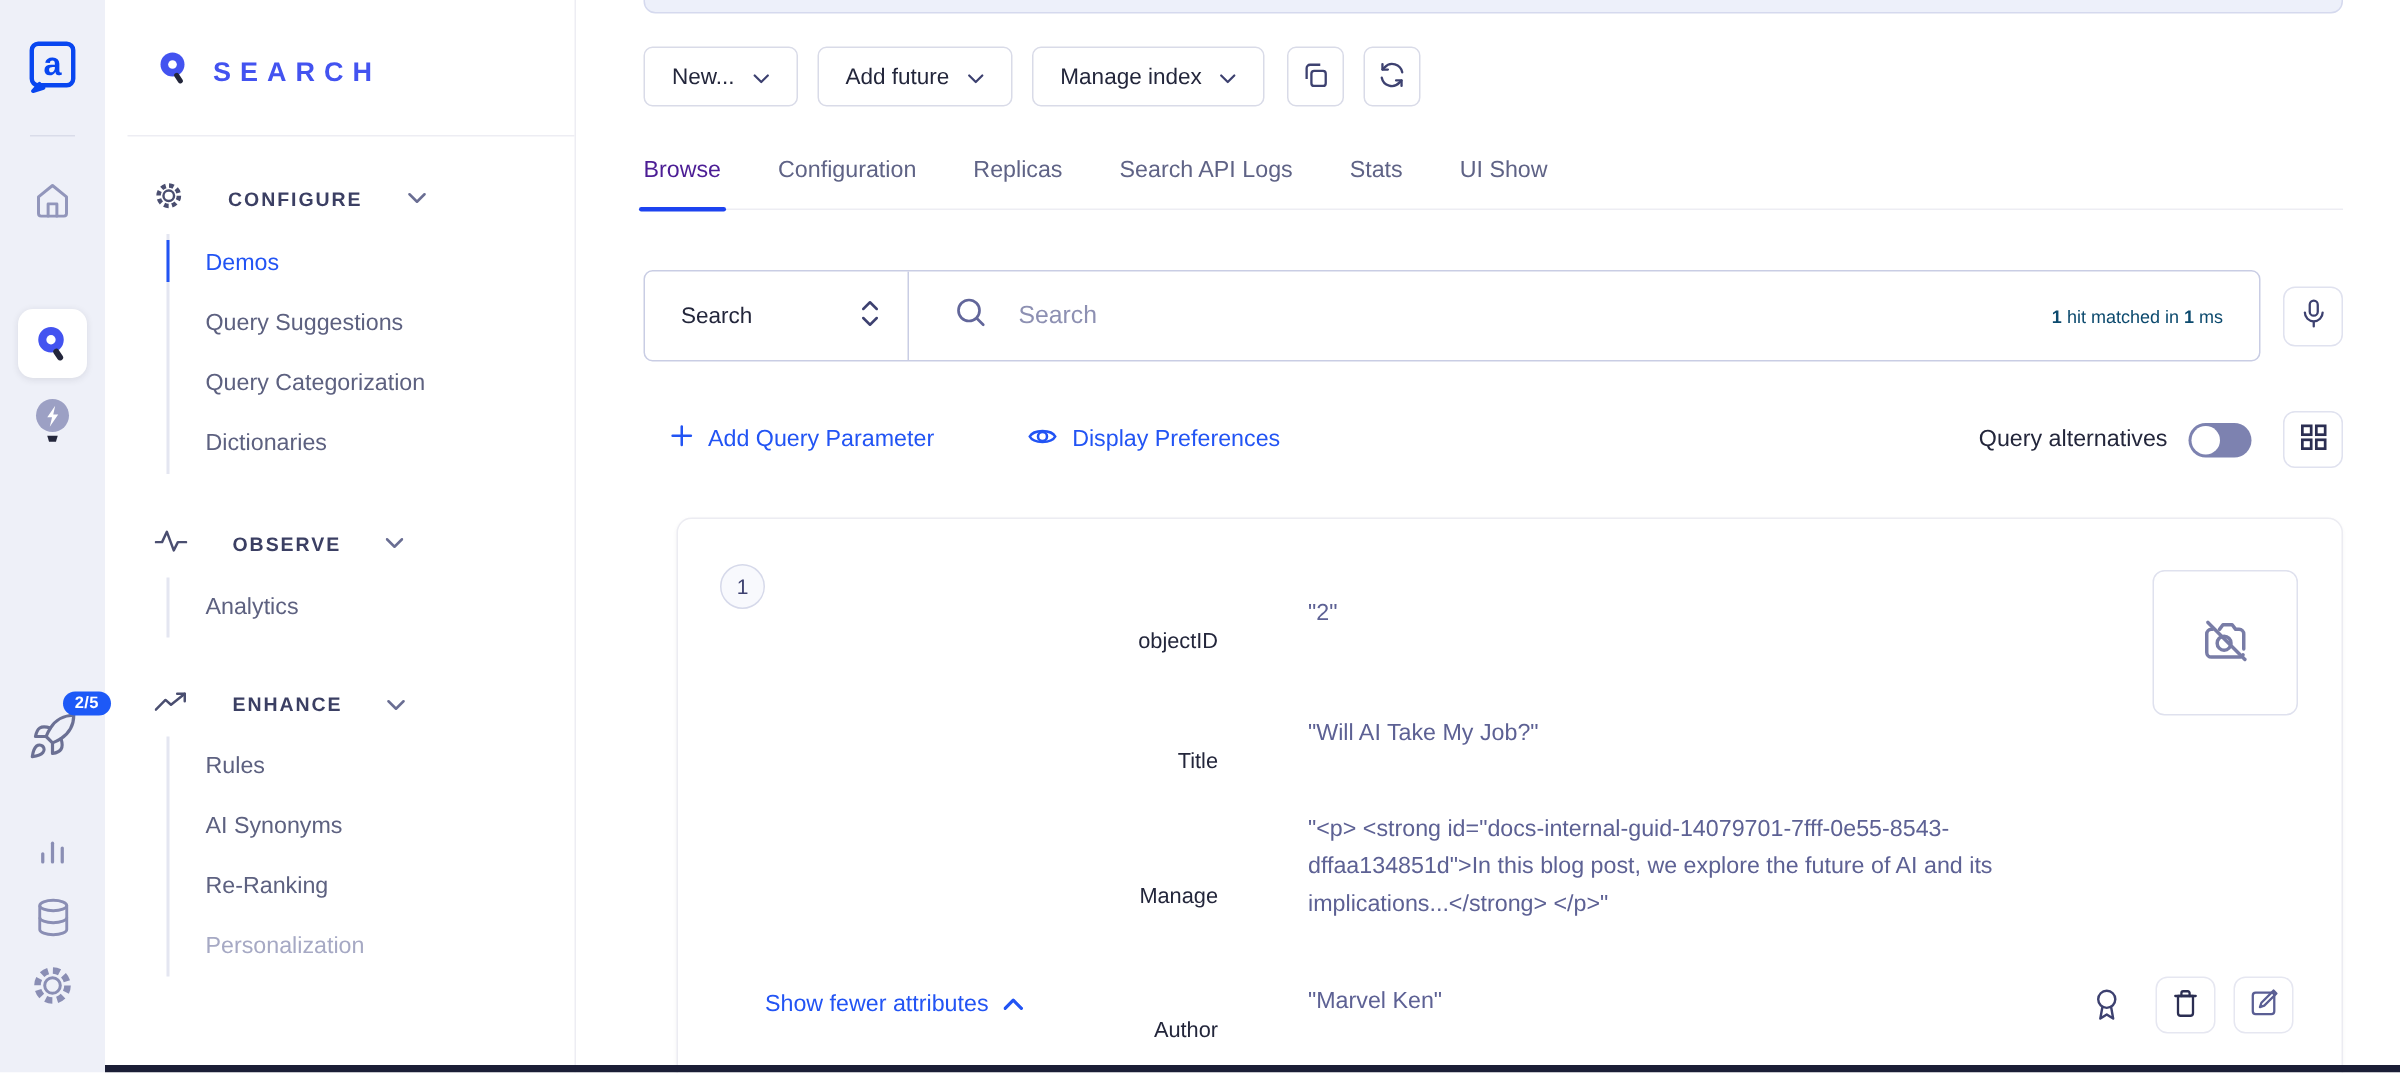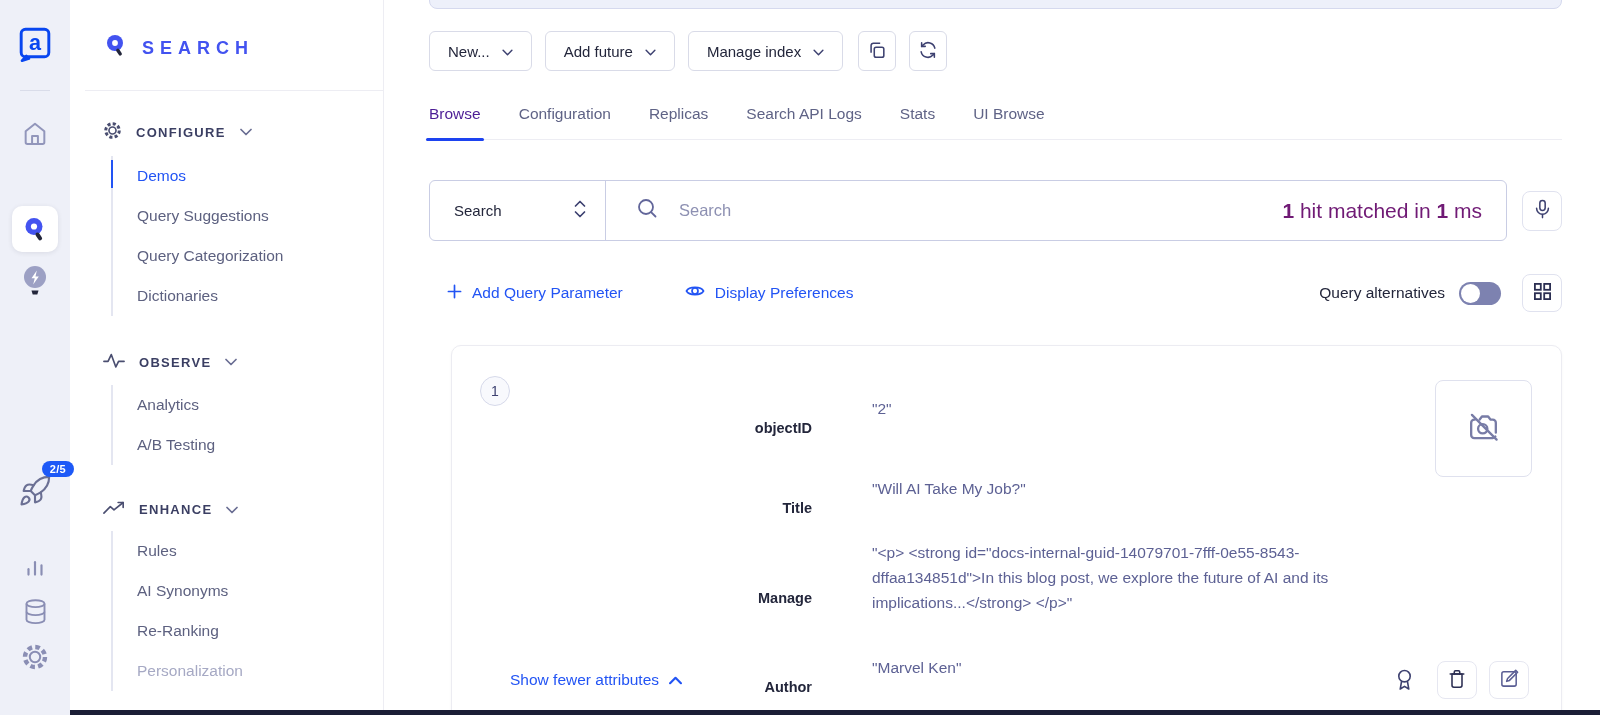--- a/index.html
+++ b/index.html
@@ -25,21 +25,21 @@
   .rail-gear { margin-top:16px; }
 
   
   .sidebar { width:314px; flex-shrink:0; background:#fff; border-right:1px solid #ededf3;
              padding:30px 0 0 33px; }
   .sb-header { display:flex; align-items:center; gap:13px; height:36px; }
   .sb-title { font-size:18px; font-weight:bold; color:#4353f0; letter-spacing:6px; }
   .sb-divider { height:1px; background:#ededf3; margin:24px 0 0 -18px; }
   .section { margin-top:30px; }
   .section + .section { margin-top:36px; }
-  .section-header { display:flex; align-items:center; gap:14px; color:#3b3f63;
+  .section-header { display:flex; align-items:center; gap:30px; color:#3b3f63;
                     font-size:13px; font-weight:bold; letter-spacing:1.3px; cursor:pointer; }
   .section-header .chev { color:#6a6e93; display:flex; }
   .section ul { list-style:none; margin:13px 0 0 8px; border-left:2px solid #e4e6f1; }
   .section li { position:relative; height:40px; display:flex; align-items:center; padding-left:24px;
                 font-size:15.5px; color:#5d6180; cursor:pointer; }
   .section li.active { color:#2254f4; }
   .section li.active::before { content:""; position:absolute; left:-2px; top:4px; height:28px; width:2px; background:#2254f4; }
   .section li.disabled { color:#a6a9c4; }
 
   
@@ -60,46 +60,46 @@
                        background:#1d43f0; border-radius:2px; }
 
   .search-row { margin-top:40px; display:flex; align-items:center; }
   .search-bar { flex:1; height:61px; border:1px solid #c9cde4; border-radius:6px; background:#fff; display:flex; }
   .search-mode { width:176px; border-right:1px solid #c9cde4; display:flex; align-items:center;
                  justify-content:space-between; padding:0 18px 0 24px; font-size:15px; cursor:pointer; }
   .search-input-wrap { flex:1; display:flex; align-items:center; gap:20px; padding:0 24px 0 30px; }
   .search-input-wrap input { flex:1; border:none; outline:none; font-size:16.5px; color:#23263b; min-width:0;
                              font-family:"Liberation Sans", sans-serif; }
   .search-input-wrap input::placeholder { color:#8d90b2; }
-  .hits { font-size:21px; color:#701a75; white-space:pre; flex-shrink:0; }
+  .hits { font-size:12px; color:#0c4a6e; white-space:pre; flex-shrink:0; }
   .hits .b { font-weight:bold; }
   .mic-btn { width:40px; height:40px; margin-left:15px; flex-shrink:0; background:#fff; border:1px solid #e0e2ef;
              border-radius:8px; display:flex; align-items:center; justify-content:center; cursor:pointer; }
 
   .query-row { margin-top:33px; display:flex; align-items:center; padding-left:18px; }
   .link { display:flex; align-items:center; gap:10px; color:#2254f4; font-size:15.5px; cursor:pointer; }
   .link + .link { margin-left:62px; }
   .qa-label { margin-left:auto; font-size:15.5px; color:#23263b; }
   .toggle { margin-left:14px; width:42px; height:23px; border-radius:12px; background:#7d82b0; position:relative; cursor:pointer; }
   .toggle .knob { position:absolute; left:2px; top:2px; width:19px; height:19px; border-radius:50%; background:#fff; }
   .grid-btn { margin-left:21px; width:40px; height:38px; background:#fff; border:1px solid #e0e2ef; border-radius:8px;
               display:flex; align-items:center; justify-content:center; cursor:pointer; }
 
   .card { margin-top:33px; margin-left:22px; height:392px; background:#fff; border:1px solid #ececf2;
           border-radius:10px; position:relative; box-shadow:0 1px 3px rgba(35,38,59,.04); }
   .rank-badge { position:absolute; left:28px; top:30px; width:30px; height:30px; border:1px solid #d6d9ea;
                 background:#f8f9fd; border-radius:50%; color:#3d4170; font-size:14px;
                 display:flex; align-items:center; justify-content:center; }
   .fields { position:absolute; left:0; top:34px; }
   .field-row { display:flex; align-items:center; margin-bottom:24px; }
-  .f-label { width:360px; flex-shrink:0; text-align:right; font-size:14.5px; font-weight:bold; color:#23263b;margin-top:40px; }
+  .f-label { width:360px; flex-shrink:0; text-align:right; font-size:14.5px; font-weight:normal; color:#23263b;margin-top:40px; }
   .f-value { margin-left:60px; width:522px; font-size:15.5px; line-height:25px; color:#5d6194; overflow-wrap:break-word; }
   .img-box { position:absolute; top:34px; right:29px; width:97px; height:97px; border:1px solid #dfe1ee;
              border-radius:8px; display:flex; align-items:center; justify-content:center; cursor:pointer; }
-  .card-footer { position:absolute; top:315px; left:58px; right:32px; height:38px; display:flex; align-items:center; }
+  .card-footer { position:absolute; top:305px; left:58px; right:32px; height:38px; display:flex; align-items:center; }
   .footer-icons { margin-left:auto; display:flex; align-items:center; }
   .award { display:flex; align-items:center; cursor:pointer; }
   .sq-btn { width:40px; height:38px; background:#fff; border:1px solid #e6e7f1; border-radius:8px;
             display:flex; align-items:center; justify-content:center; cursor:pointer; }
   .trash-btn { margin-left:23px; }
   .edit-btn { margin-left:12px; }
 
   .bottom-strip { position:absolute; left:70px; right:0; bottom:0; height:5px; background:#1b1e36; z-index:9; }
 </style>
 </head>
@@ -214,21 +214,20 @@
         </span>
         <span>OBSERVE</span>
         <span class="chev">
           <svg width="12" height="8" viewBox="0 0 12 8" fill="none" stroke="currentColor" stroke-width="1.7" stroke-linecap="round" stroke-linejoin="round">
               <path d="M1 1.5 6 6.5 11 1.5"></path>
             </svg>
         </span>
       </div>
       <ul>
         <li>Analytics</li>
-        <li>A/B Testing</li>
       </ul>
     </div>
 
     <div class="section">
       <div class="section-header">
         <span>
           <svg width="22" height="14" viewBox="0 0 24 14" fill="none" stroke="#4a4e70" stroke-width="1.8" stroke-linecap="round" stroke-linejoin="round">
             <path d="M1 12.5 8 5.5l4 3.5L22 1"></path>
               <path d="M16.5 1H22v5.5"></path>
           </svg>
@@ -296,21 +295,21 @@
         </span>
       </button>
     </div>
 
     <div class="tabs">
       <span class="tab active">Browse</span>
       <span class="tab">Configuration</span>
       <span class="tab">Replicas</span>
       <span class="tab">Search API Logs</span>
       <span class="tab">Stats</span>
-      <span class="tab">UI Browse</span>
+      <span class="tab">UI Show</span>
     </div>
 
     <div class="search-row">
       <div class="search-bar">
         <div class="search-mode">
           <span>Search</span>
           <span>
             <svg width="14" height="22" viewBox="0 0 14 22" fill="none" stroke="#3d4170" stroke-width="1.7" stroke-linecap="round" stroke-linejoin="round">
               <path d="M2.5 8 7 3.5 11.5 8"></path>
                 <path d="M2.5 14 7 18.5 11.5 14"></path>

